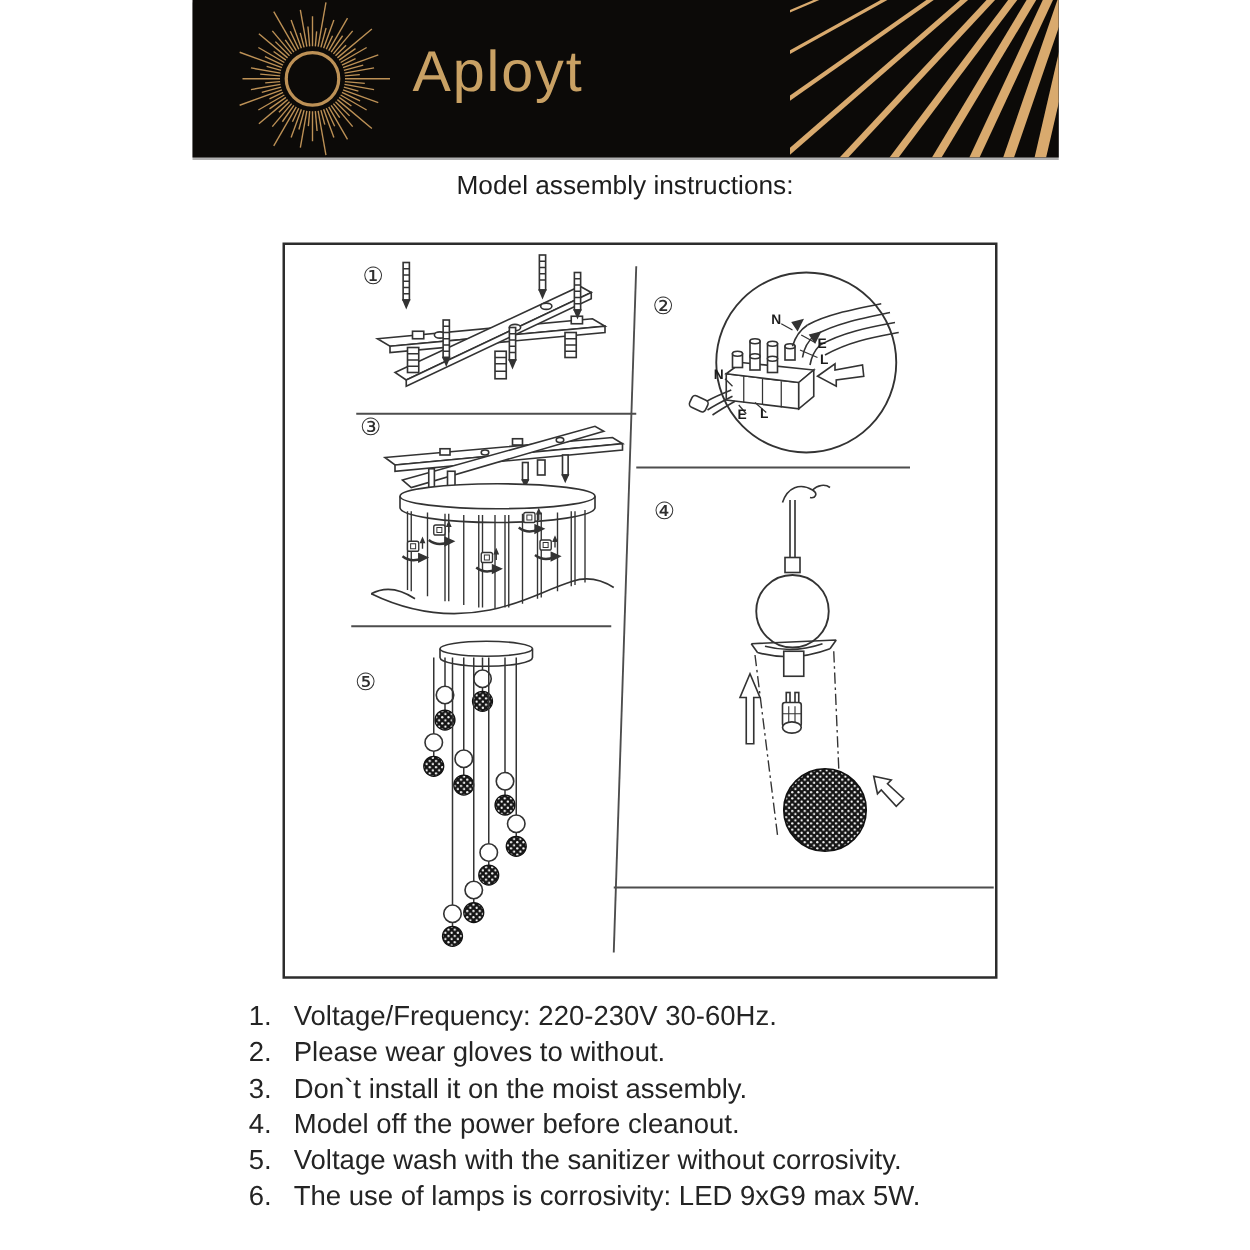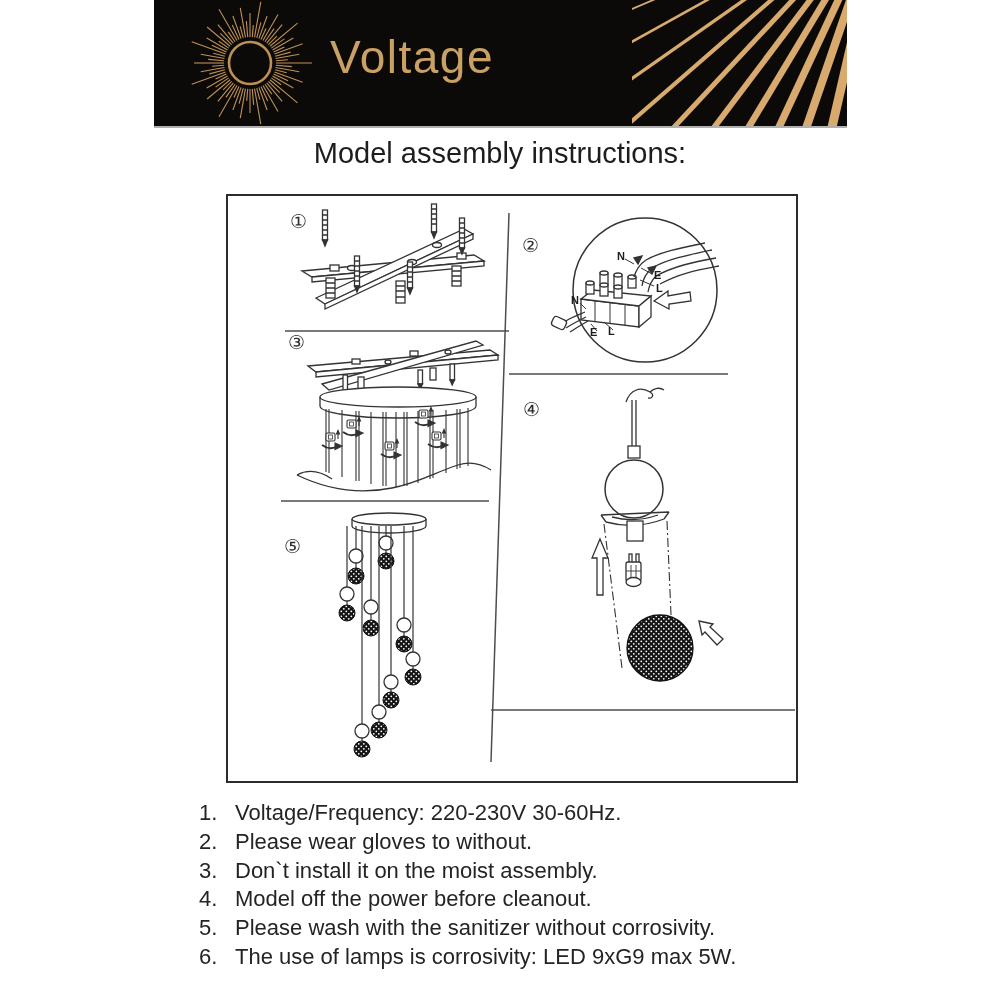--- a/index.html
+++ b/index.html
@@ -9,21 +9,21 @@
   
   .header{position:absolute;left:154px;top:0;width:693px;height:126px;
           background:#0c0a08;overflow:hidden;box-shadow:0 2px 0 rgba(80,80,80,.45);}
   .sunburst{position:absolute;left:30px;top:0;width:135px;height:126px;}
   .brand{position:absolute;left:176px;top:34px;font-size:46px;line-height:46px;
          color:#c9a164;letter-spacing:1.5px;font-weight:400;}
   .corner-rays{position:absolute;right:0;top:0;width:215px;height:126px;}
 
   
   .title-h{position:absolute;left:0;top:137px;width:1000px;text-align:center;
-           font-size:29px;color:#1d1d1d;}
+           font-size:21px;color:#1d1d1d;}
   .title-m{position:absolute;left:0;top:165px;width:1000px;text-align:center;
            font-size:23px;color:#1d1d1d;}
 
   
   .diagram-box{position:absolute;left:226px;top:194px;width:572px;height:589px;
                box-sizing:border-box;border:2px solid #2c2c2c;background:#fff;}
   .diagram-box svg{position:absolute;left:0;top:0;width:568px;height:585px;}
 
   .step-num{position:absolute;font-size:19px;color:#2e2e2e;line-height:19px;}
   .s1{left:290px;top:212px}.s2{left:522px;top:236px}.s3{left:288px;top:333px}
@@ -115,21 +115,21 @@
           <line x1="87.29795315151378" y1="48.087012654872794" x2="100.40438586013764" y2="38.90978967325604" stroke="#bd9156" stroke-width="1.1"></line>
           <line x1="88.51666049839541" y1="50.00000000000001" x2="109.30127018922194" y2="38.000000000000014" stroke="#bd9156" stroke-width="1.1"></line>
           <line x1="89.56400246295289" y1="52.0119251947418" x2="100.43969590739269" y2="46.9405060538534" stroke="#bd9156" stroke-width="1.1"></line>
           <line x1="90.43200814043362" y1="54.10747627353262" x2="118.62278676401087" y2="43.84687197376256" stroke="#bd9156" stroke-width="1.1"></line>
           <line x1="91.11407148351577" y1="56.27070482733446" x2="106.56888470414087" y2="52.12960010569413" stroke="#bd9156" stroke-width="1.1"></line>
           <line x1="91.60500157831741" y1="58.48514738065981" x2="115.2403876506104" y2="54.31759111665348" stroke="#bd9156" stroke-width="1.1"></line>
           <line x1="91.90106215038539" y1="60.73395068856088" x2="103.85539852748633" y2="59.688081775588984" stroke="#bd9156" stroke-width="1.1"></line>
         </g>
       <circle cx="66" cy="63" r="21" fill="#0c0a08" stroke="#bd9156" stroke-width="2.6"></circle>
     </svg>
-    <span class="brand">Voltage</span>
+    <span class="brand">Aployt</span>
     <svg class="corner-rays" viewBox="0 0 215 126">
       <g id="corner-rays-g">
           <line x1="252" y1="-98" x2="135.0254517411903" y2="408.6724336883223" stroke="#d9aa6e" stroke-width="9"></line>
           <line x1="252" y1="-98" x2="82.70455968227867" y2="393.66965931164475" stroke="#d9aa6e" stroke-width="8.2"></line>
           <line x1="252" y1="-98" x2="32.238503894836356" y2="373.28004925905805" stroke="#d9aa6e" stroke-width="7.4"></line>
           <line x1="252" y1="-98" x2="-15.8197989532282" y2="347.7269963650984" stroke="#d9aa6e" stroke-width="6.6"></line>
           <line x1="252" y1="-98" x2="-60.943812039065165" y2="317.2904652245922" stroke="#d9aa6e" stroke-width="5.8"></line>
           <line x1="252" y1="-98" x2="-102.63914723249917" y2="282.3039248419687" stroke="#d9aa6e" stroke-width="5"></line>
           <line x1="252" y1="-98" x2="-140.44898171584146" y2="243.15069507506377" stroke="#d9aa6e" stroke-width="4.199999999999999"></line>
           <line x1="252" y1="-98" x2="-173.95906303027562" y2="200.25974690254412" stroke="#d9aa6e" stroke-width="3.3999999999999995"></line>
@@ -404,21 +404,21 @@
     <div class="inst-row">
         <span class="inst-num">3.</span>
         <span class="inst-text">Don`t install it on the moist assembly.</span>
       </div>
     <div class="inst-row">
         <span class="inst-num">4.</span>
         <span class="inst-text">Model off the power before cleanout.</span>
       </div>
     <div class="inst-row">
         <span class="inst-num">5.</span>
-        <span class="inst-text">Please wash with the sanitizer without corrosivity.</span>
+        <span class="inst-text">Voltage wash with the sanitizer without corrosivity.</span>
       </div>
     <div class="inst-row">
         <span class="inst-num">6.</span>
         <span class="inst-text">The use of lamps is corrosivity: LED 9xG9 max 5W.</span>
       </div>
   </div>
 
 </div>
 
 </body></html>

